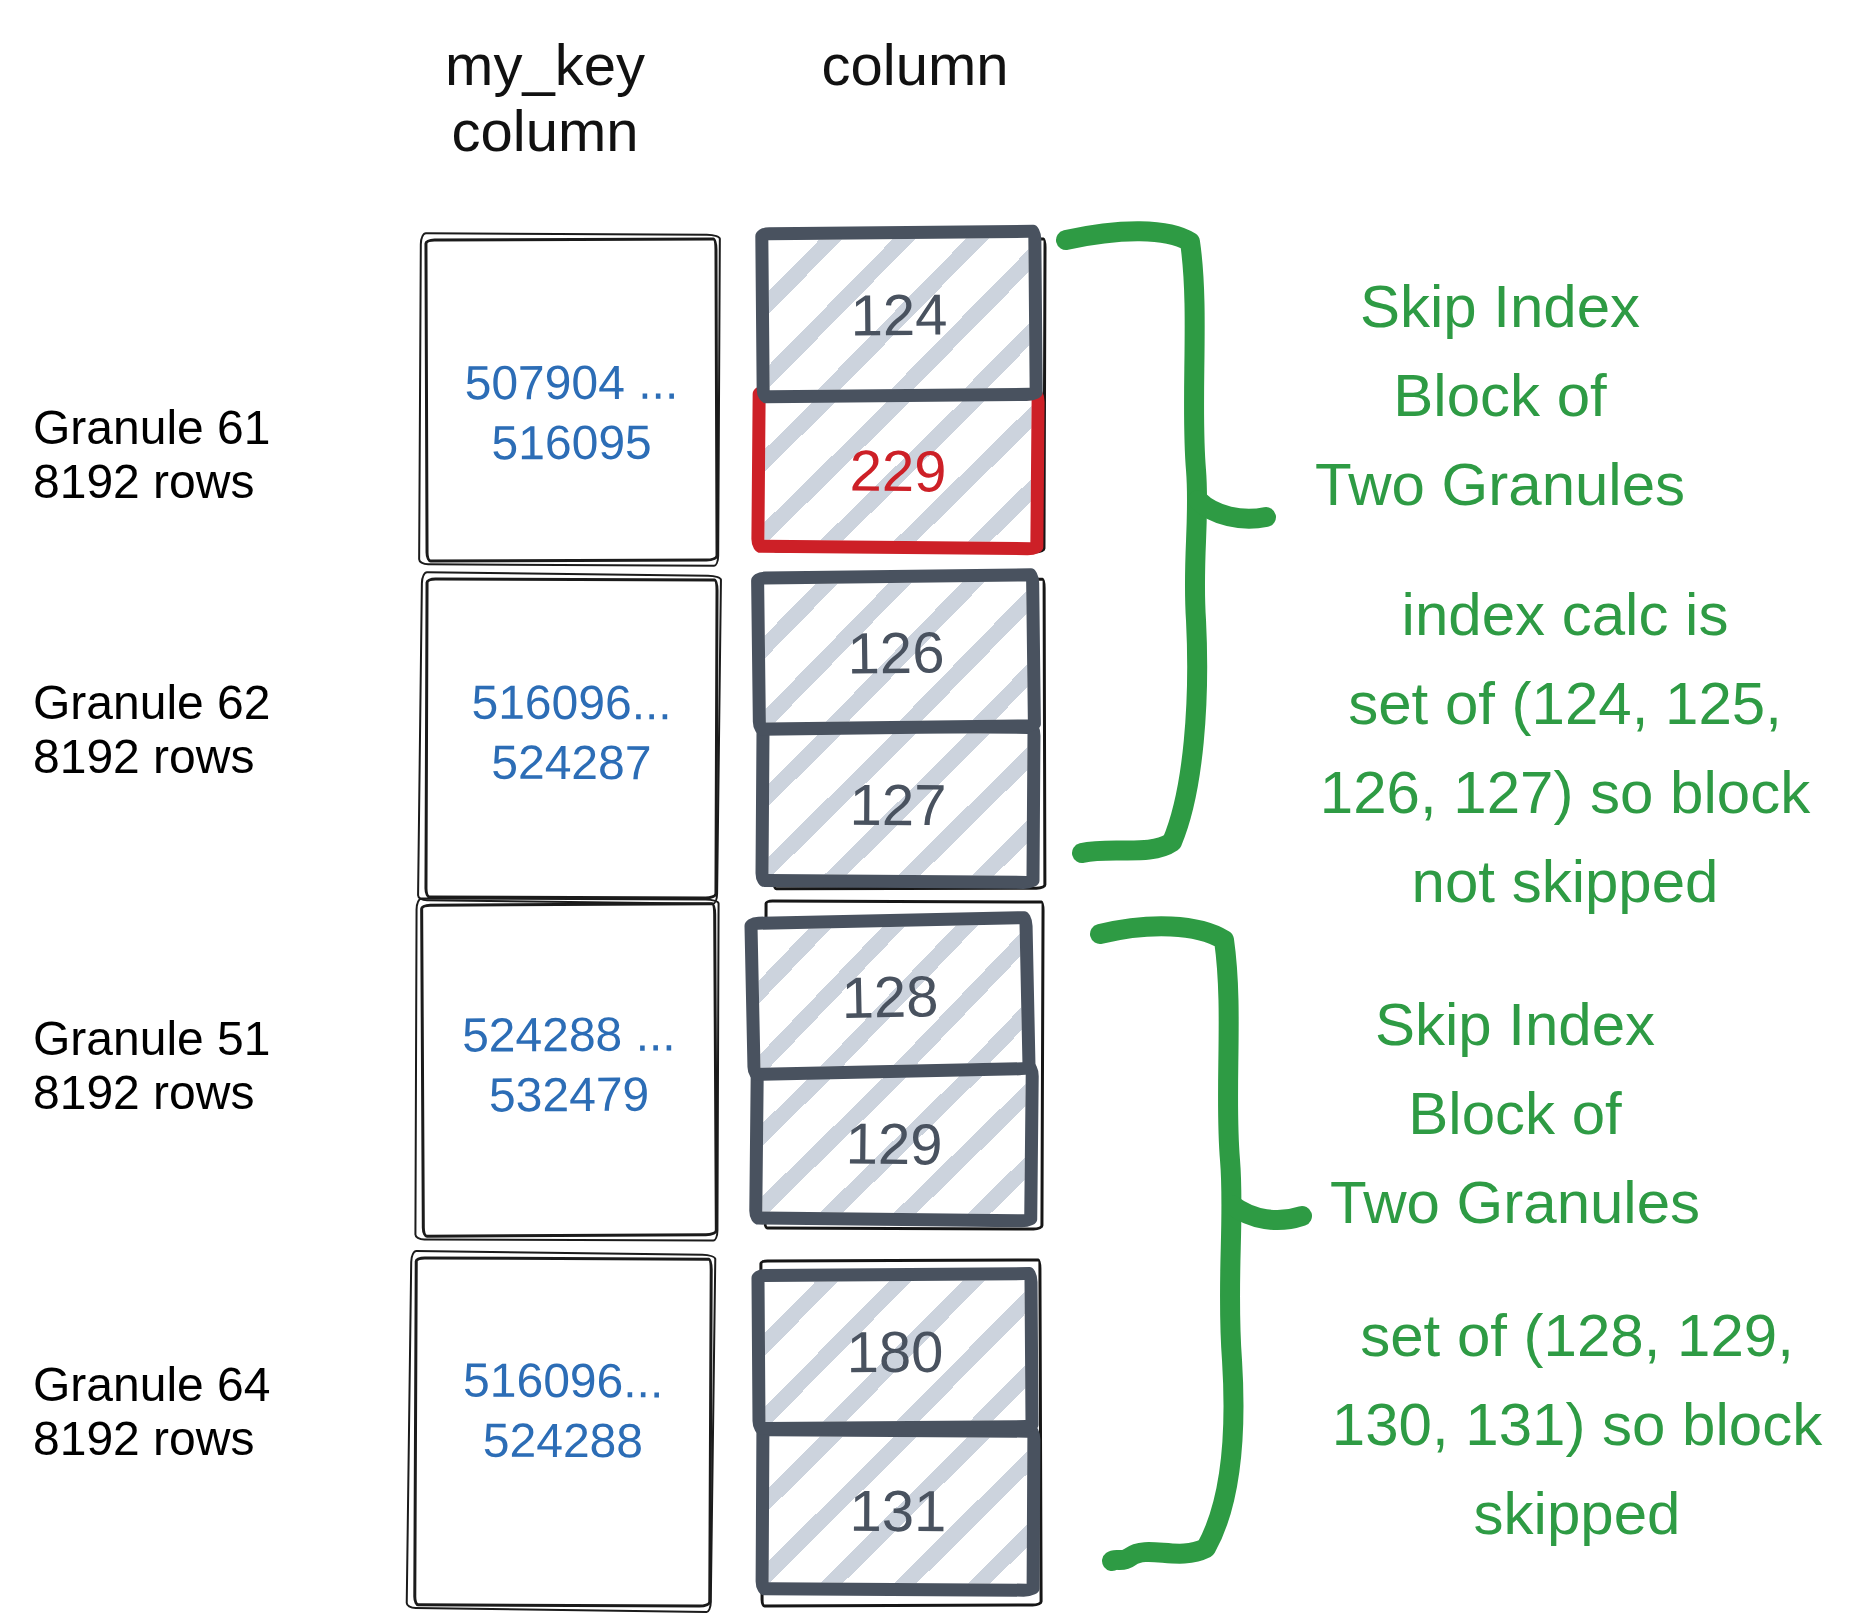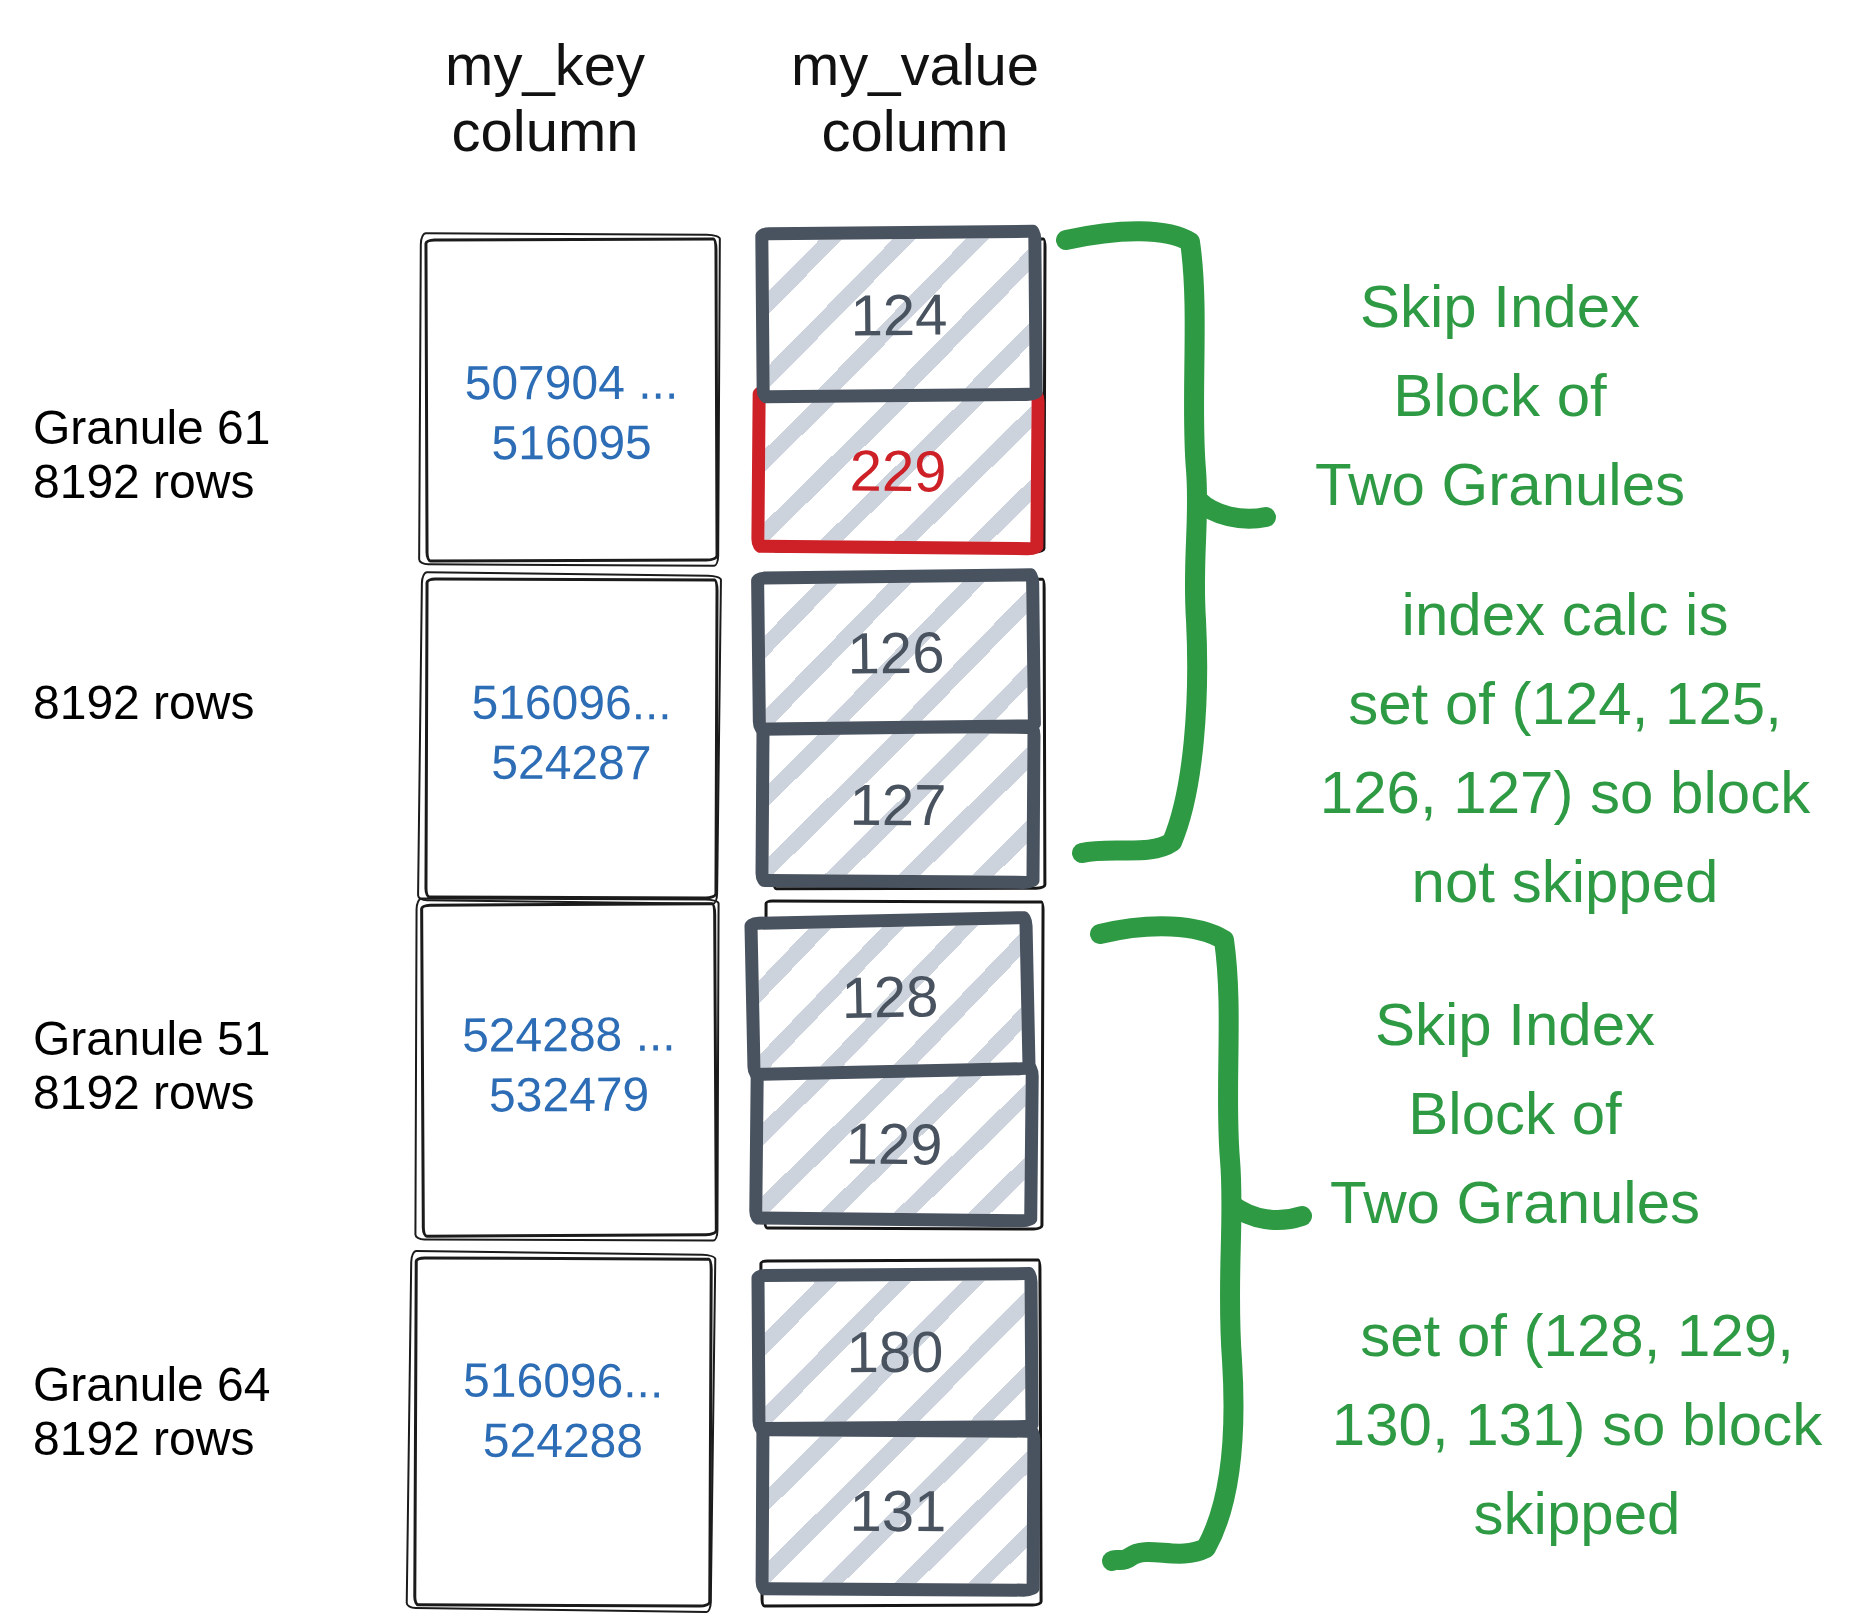--- a/index.html
+++ b/index.html
@@ -62,29 +62,29 @@
 </head>
 <body>
 
 <div class="canvas">
 
   <div class="txt hdr" style="left:385px; top:32px;">
     <div>my_key</div>
     <div>column</div>
   </div>
   <div class="txt hdr" style="left:755px; top:32px;">
-    <div>my_value</div>
     <div>column</div>
   </div>
 
   <div class="txt glabel" style="top:401px;">
     <div>Granule 61</div>
     <div>8192 rows</div>
   </div>
   <div class="txt glabel" style="top:676px;">
+    <div>Granule 62</div>
     <div>8192 rows</div>
   </div>
   <div class="txt glabel" style="top:1012px;">
     <div>Granule 51</div>
     <div>8192 rows</div>
   </div>
   <div class="txt glabel" style="top:1358px;">
     <div>Granule 64</div>
     <div>8192 rows</div>
   </div>

